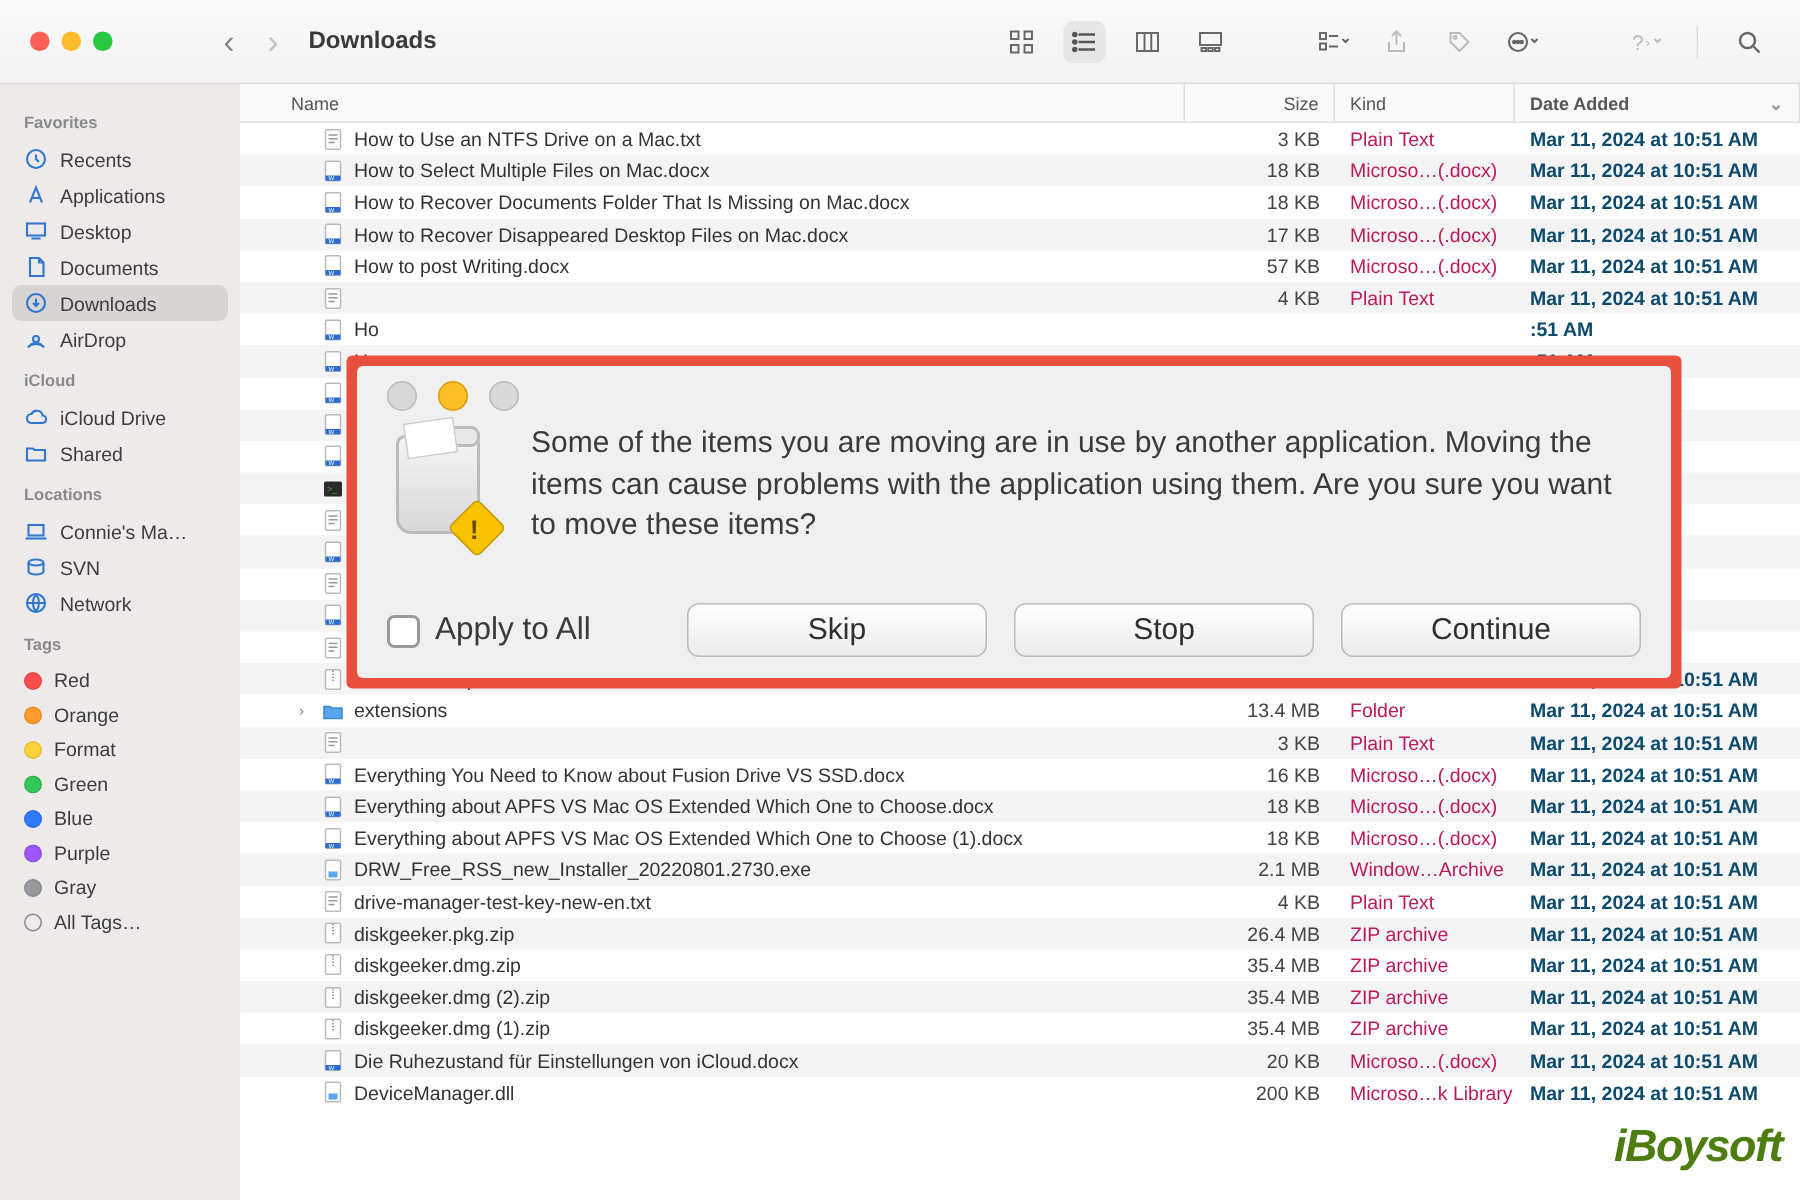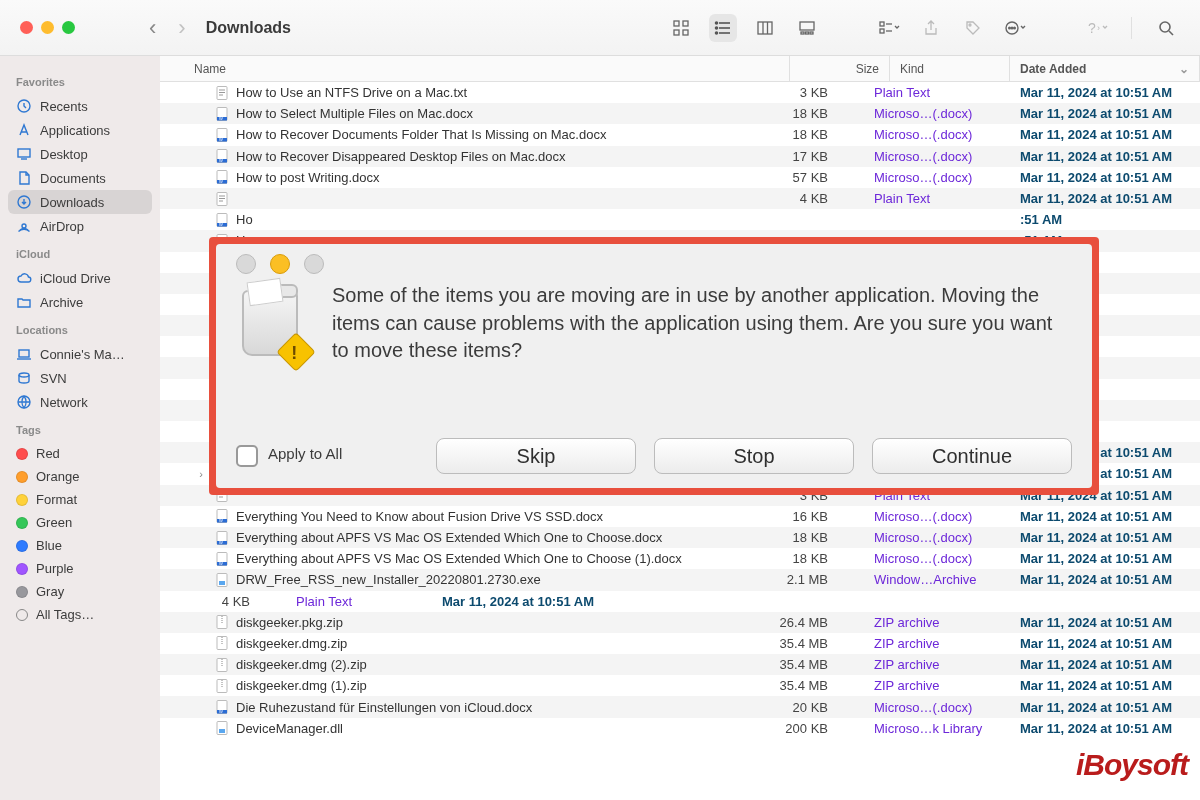--- a/index.html
+++ b/index.html
@@ -26,46 +26,46 @@
   .sidebar-icon { width: 16px; height: 16px; display: inline-flex; align-items: center; justify-content: center; color: #2f78d2; }
   .tag-dot { width: 12px; height: 12px; border-radius: 50%; border: 1px solid rgba(0,0,0,.1); }
   .content { flex: 1; display: flex; flex-direction: column; overflow: hidden; }
   .col-header { display: flex; align-items: center; font-size: 12px; color: #555; border-bottom: 1px solid #e0e0e0; background: #fafafa; height: 26px; }
   .col-header .c { padding: 0 10px; border-right: 1px solid #e0e0e0; height: 100%; display: flex; align-items: center; }
   .c-name { flex: 1; padding-left: 34px !important; }
   .c-size { width: 100px; justify-content: flex-end; }
   .c-kind { width: 120px; }
   .c-date { width: 190px; font-weight: 600; }
   .rows { flex: 1; overflow-y: hidden; }
-  .row { display: flex; align-items: center; height: 21.2px; font-size: 13px; color: #333; gap: 26px; }
+  .row { display: flex; align-items: center; height: 21.2px; font-size: 13px; color: #333; }
   .row:nth-child(even) { background: #f4f4f4; }
   .row .c { padding: 0 10px; display: flex; align-items: center; overflow: hidden; white-space: nowrap; text-overflow: ellipsis; }
   .row .c-name { flex: 1; padding-left: 10px; gap: 6px; }
   .file-icon { width: 16px; height: 16px; display: inline-block; flex-shrink: 0; }
   .row .c-size { width: 100px; justify-content: flex-end; color: #444; }
-  .row .c-kind { width: 120px; color: #6d28d9; }
+  .row .c-kind { width: 120px; color: #be185d; }
   .row .c-date { width: 190px; color: #0c4a6e; }
   .disclosure { width: 14px; text-align: center; color: #888; font-size: 11px; }
-  .watermark { position: absolute; right: 12px; bottom: 18px; font-size: 30px; font-weight: 800; font-style: italic; color: #b91c1c; letter-spacing: -1px; text-shadow: 1px 1px 0 #fff; }
+  .watermark { position: absolute; right: 12px; bottom: 18px; font-size: 30px; font-weight: 800; font-style: italic; color: #4d7c0f; letter-spacing: -1px; text-shadow: 1px 1px 0 #fff; }
   
-  .overlay-frame { position: absolute; left: 209px; top: 237px; width: 890px; height: 258px; background: #e84f3d; border-radius: 4px; padding: 7px; }
+  .overlay-frame { position: absolute; left: 231px; top: 237px; width: 890px; height: 222px; background: #e84f3d; border-radius: 4px; padding: 7px; }
   .dialog { width: 100%; height: 100%; background: #f0f0f0; border-radius: 4px; display: flex; flex-direction: column; padding: 10px 20px 14px; }
   .dialog-top { display: flex; gap: 14px; align-items: center; margin-bottom: 8px; }
   .ddot { width: 20px; height: 20px; border-radius: 50%; background: #d9d9d9; border: 1px solid #bbb; }
   .ddot.y { background: #fbbf24; border-color: #d99c0a; }
   .dialog-body { display: flex; gap: 24px; align-items: flex-start; flex: 1; }
   .trash-icon { position: relative; width: 72px; height: 82px; }
   .trash-can { width: 56px; height: 66px; background: linear-gradient(#f5f5f5,#d8d8d8); border: 2px solid #bbb; border-radius: 6px 6px 10px 10px; position: absolute; top: 8px; left: 6px; }
   .trash-can:before { content: ""; position: absolute; top: -8px; left: 6px; width: 44px; height: 10px; border: 2px solid #bbb; border-radius: 6px; background: #e8e8e8; }
   .trash-paper { position: absolute; top: -2px; left: 12px; width: 34px; height: 24px; background: #fff; border: 1px solid #ccc; transform: rotate(-8deg); }
   .warn-badge { position: absolute; bottom: -2px; right: -2px; width: 28px; height: 28px; background: #f8c200; border-radius: 4px; transform: rotate(45deg); border: 1px solid #c89600; }
   .warn-badge:after { content: "!"; position: absolute; transform: rotate(-45deg); left: 10px; top: 5px; font-weight: 800; color: #6b4b00; font-size: 18px; }
   .dialog-text { font-size: 20px; color: #3b3b3b; line-height: 1.38; flex: 1; }
   .dialog-buttons { display: flex; align-items: center; gap: 18px; margin-top: 12px; }
-  .apply-group { display: flex; align-items: flex-start; gap: 10px; font-size: 15px; color: #3b3b3b; margin-right: auto; }
+  .apply-group { display: flex; align-items: flex-end; gap: 10px; font-size: 21px; color: #3b3b3b; margin-right: auto; }
   .checkbox { width: 22px; height: 22px; border: 2px solid #999; border-radius: 5px; background: #fff; }
   .dlg-btn { flex: 1; max-width: 200px; height: 36px; border: 1px solid #bcbcbc; border-radius: 8px; background: linear-gradient(#ffffff,#ececec); font-size: 20px; color: #2f2f2f; display: flex; align-items: center; justify-content: center; cursor: pointer; }
   svg { display: block; }
 </style>
 </head>
 <body>
 
 <div class="window">
   <div class="toolbar">
     <div class="traffic">
@@ -226,21 +226,21 @@
               </svg>
             </span>
             <span>iCloud Drive</span>
           </div>
           <div class="sidebar-item">
             <span class="sidebar-icon">
               <svg width="16" height="16" viewBox="0 0 16 16" fill="none" stroke="#2f78d2" stroke-width="1.4">
                 <path d="M2 5h4l1 1h7v7H2z"></path>
               </svg>
             </span>
-            <span>Archive</span>
+            <span>Shared</span>
           </div>
         </div>
       <div class="sidebar-heading">Locations</div>
       <div id="sb-loc">
           <div class="sidebar-item">
             <span class="sidebar-icon">
               <svg width="16" height="16" viewBox="0 0 16 16" fill="none" stroke="#2f78d2" stroke-width="1.4">
                 <rect x="3" y="4" width="10" height="7"></rect>
                 <line x1="1" y1="13" x2="15" y2="13"></line>
               </svg>
@@ -691,20 +691,32 @@
                   <rect x="5" y="9" width="6" height="4" fill="#5aa7ef"></rect>
                 </svg>
               </span>
               <span>DRW_Free_RSS_new_Installer_20220801.2730.exe</span>
             </div>
             <div class="c c-size">2.1 MB</div>
             <div class="c c-kind">Window…Archive</div>
             <div class="c c-date">Mar 11, 2024 at 10:51 AM</div>
           </div>
           <div class="row">
+            <div class="c c-name">
+              <span class="disclosure"></span>
+              <span class="file-icon">
+                <svg width="16" height="16" viewBox="0 0 16 16">
+                  <rect x="3" y="1.5" width="10" height="13" rx="1" fill="#fff" stroke="#bbb"></rect>
+                  <line x1="5" y1="5" x2="11" y2="5" stroke="#999"></line>
+                  <line x1="5" y1="7.5" x2="11" y2="7.5" stroke="#999"></line>
+                  <line x1="5" y1="10" x2="9" y2="10" stroke="#999"></line>
+                </svg>
+              </span>
+              <span>drive-manager-test-key-new-en.txt</span>
+            </div>
             <div class="c c-size">4 KB</div>
             <div class="c c-kind">Plain Text</div>
             <div class="c c-date">Mar 11, 2024 at 10:51 AM</div>
           </div>
           <div class="row">
             <div class="c c-name">
               <span class="disclosure"></span>
               <span class="file-icon">
                 <svg width="16" height="16" viewBox="0 0 16 16">
                   <rect x="3" y="1.5" width="10" height="13" rx="1" fill="#fff" stroke="#bbb"></rect>

